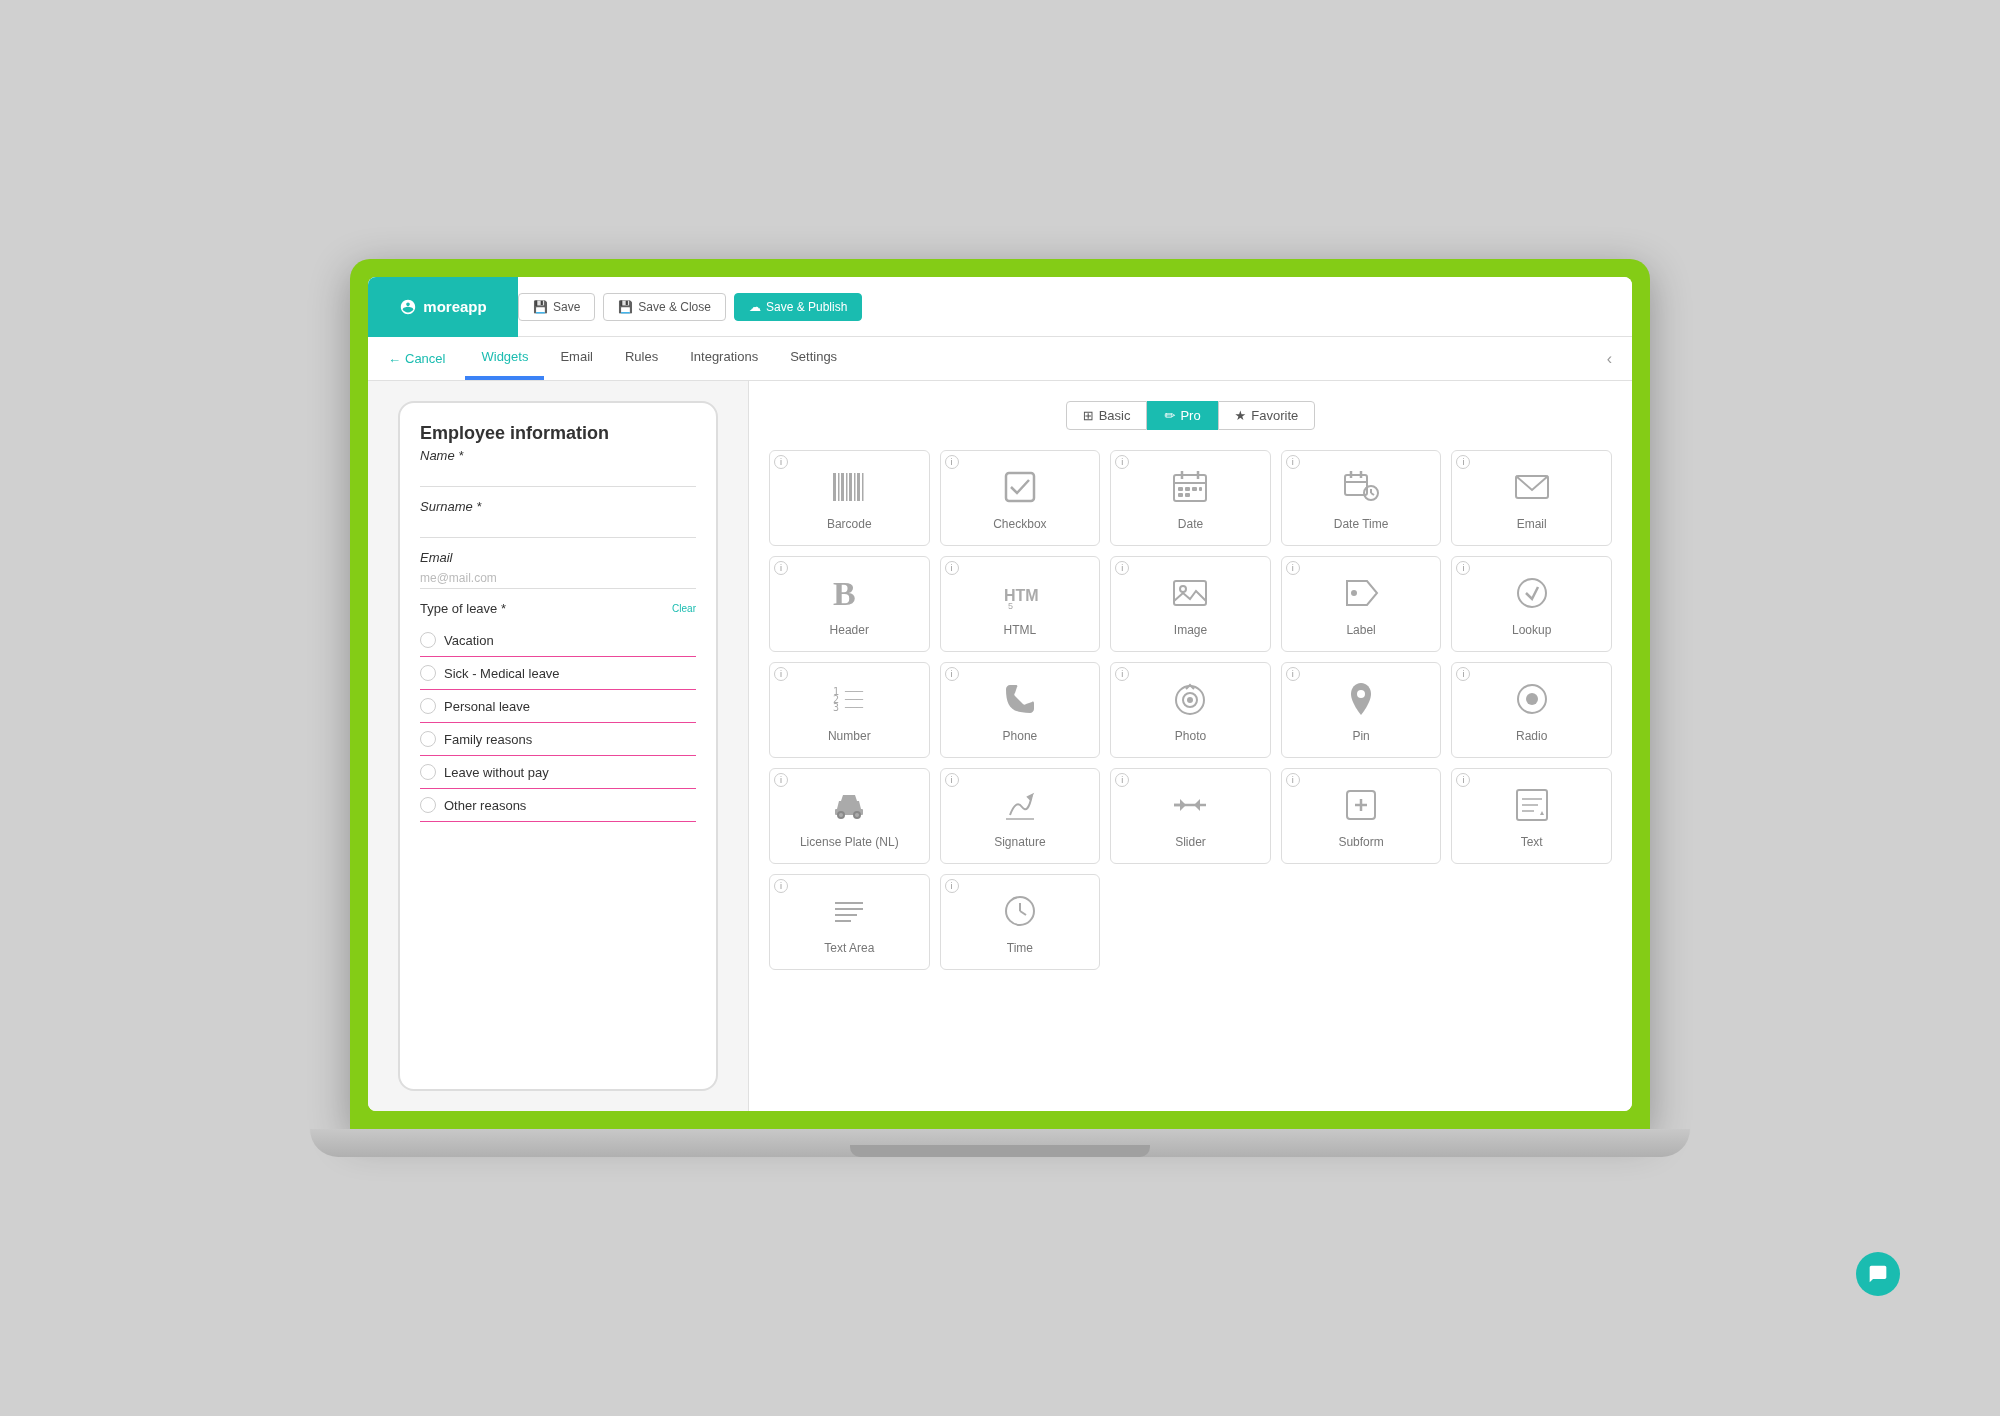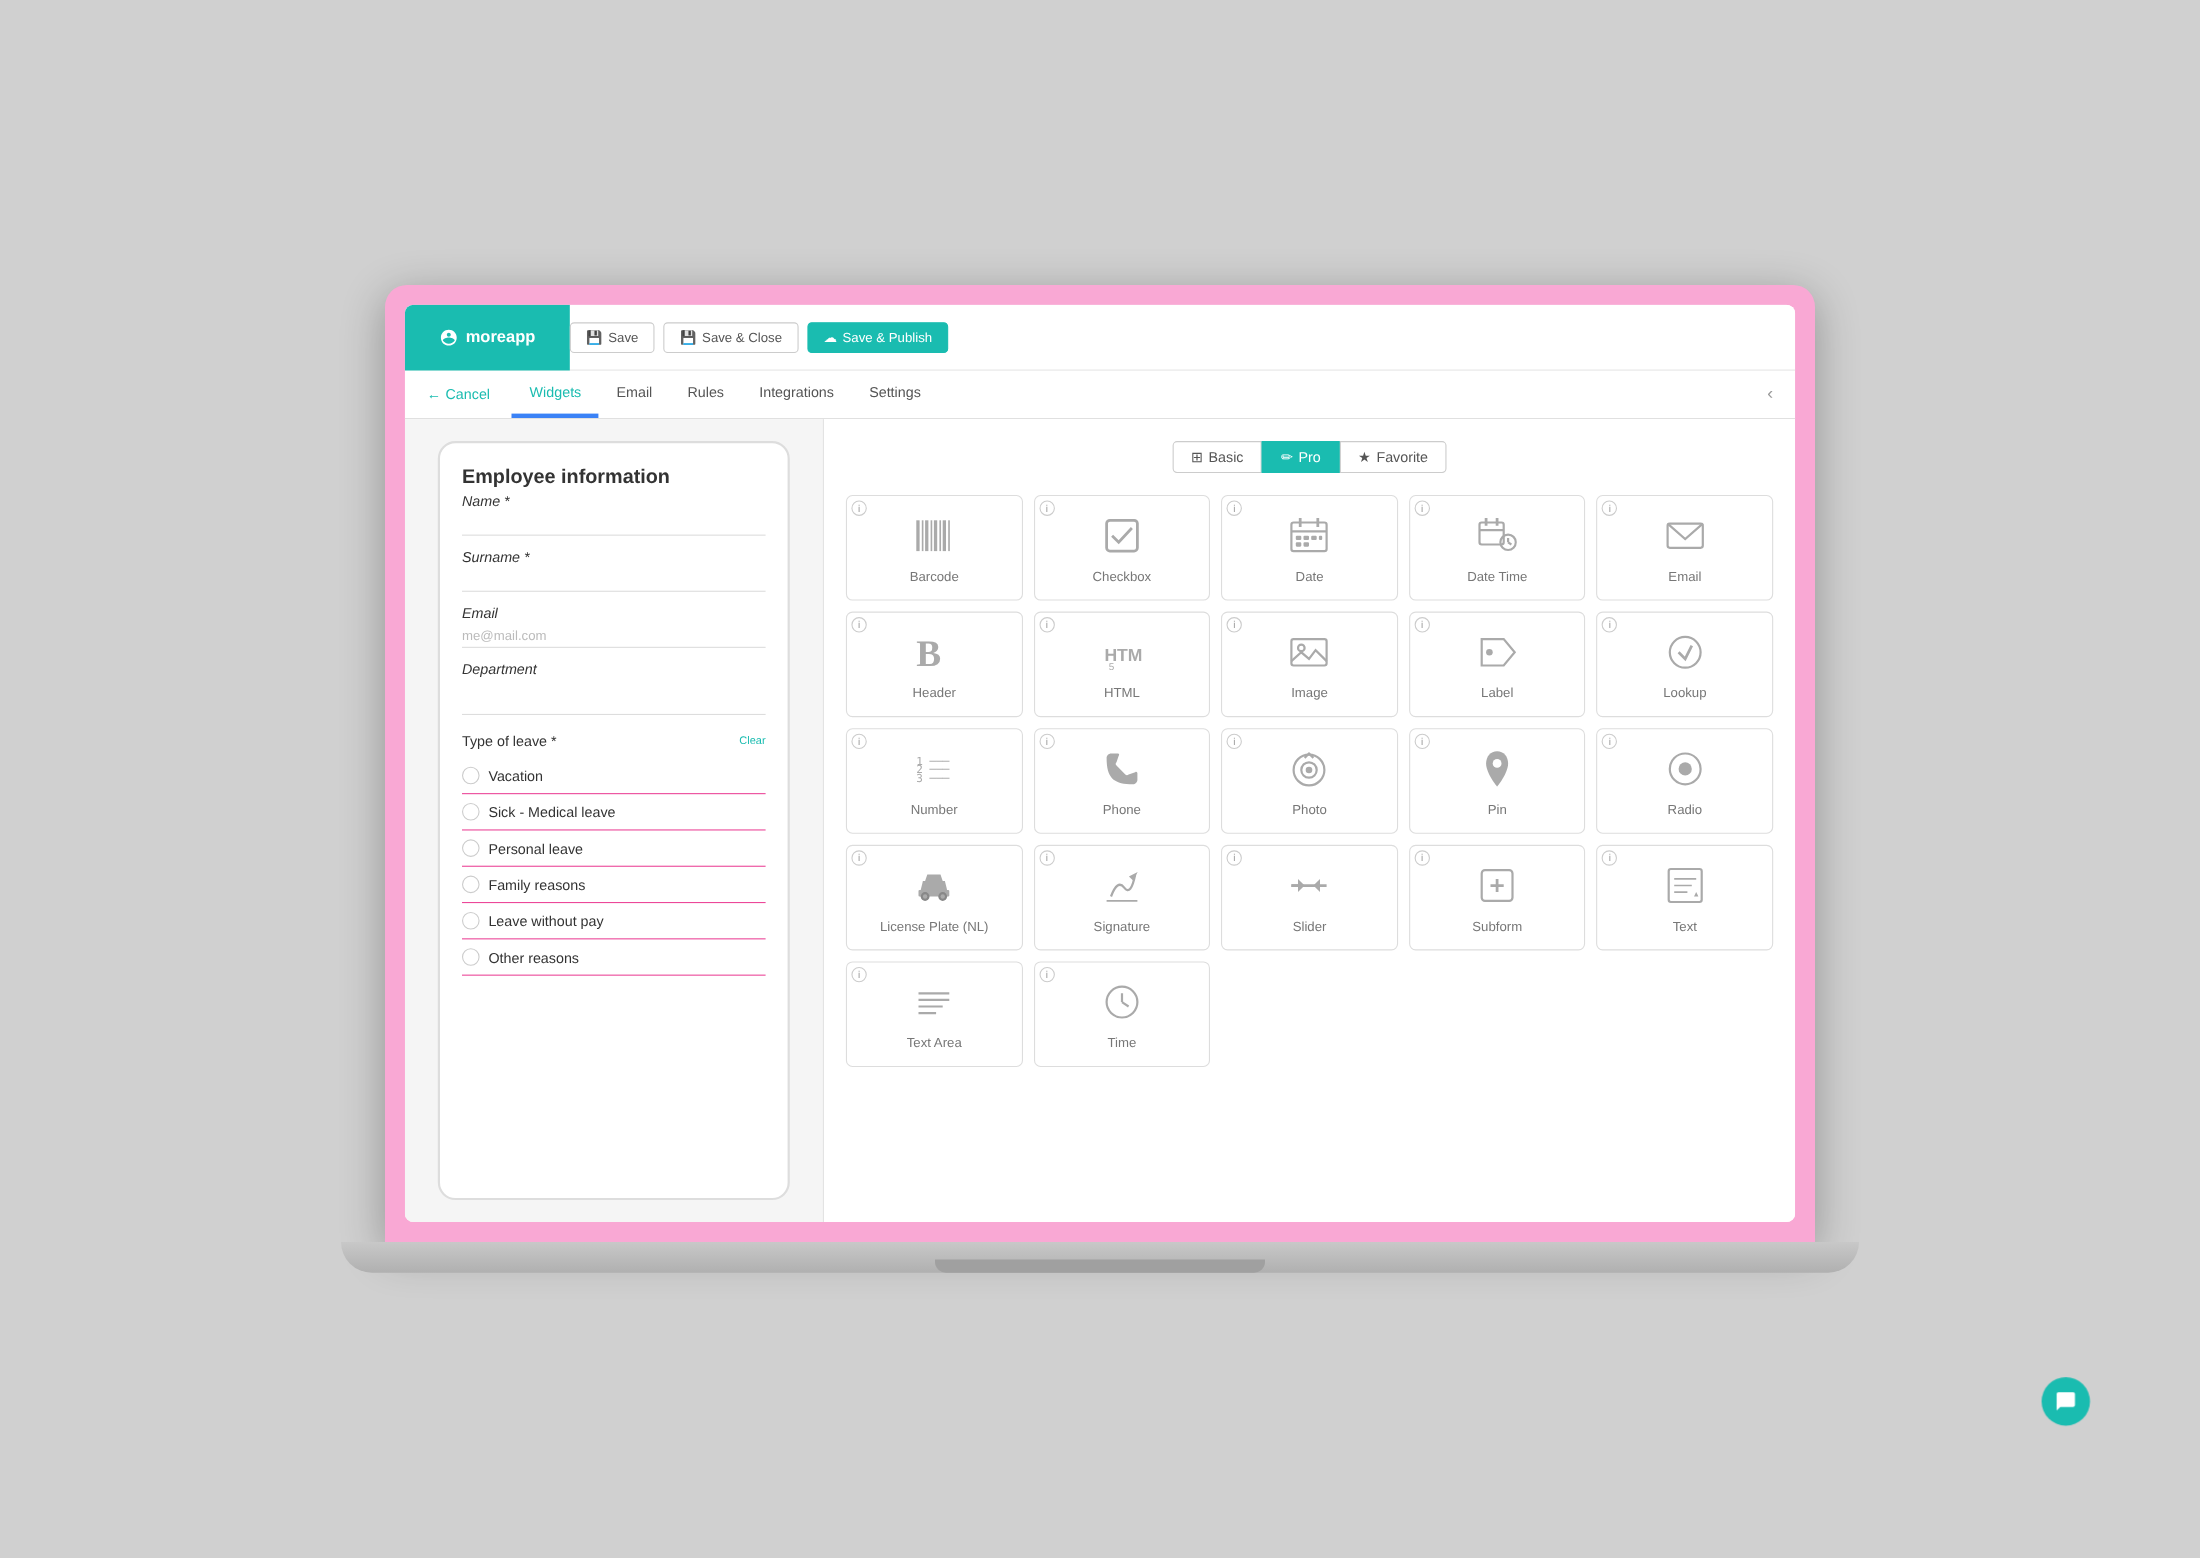--- a/index.html
+++ b/index.html
@@ -17,21 +17,21 @@
       width: 1400px;
       height: 980px;
       display: flex;
       align-items: center;
       justify-content: center;
     }
 
     .laptop-body {
       width: 1300px;
       height: 870px;
-      background: #f9a8d4;
+      background: #84cc16;
       border-radius: 20px 20px 0 0;
       padding: 18px;
       box-shadow: 0 10px 40px rgba(0,0,0,0.3);
       position: relative;
     }
 
     .laptop-screen {
       width: 100%;
       height: 100%;
       background: #f5f5f5;
@@ -465,24 +465,20 @@
                 <div class="form-field">
                   <label>Surname *</label>
                   <div style="border-bottom:1px solid #ddd;height:20px;"></div>
                 </div>
 
                 <div class="form-field">
                   <label>Email</label>
                   <div style="border-bottom:1px solid #ddd;height:20px;font-size:12px;color:#bbb;padding:2px 0;">me@mail.com</div>
                 </div>
 
-                <div class="form-field department-field">
-                  <label>Department</label>
-                  <div style="border-bottom:1px solid #ddd;height:30px;"></div>
-                </div>
 
                 <div>
                   <div class="leave-type-header">
                     <span class="leave-type-label">Type of leave *</span>
                     <span class="clear-btn">Clear</span>
                   </div>
                   <div class="radio-option">
                     <div class="radio-circle"></div>
                     <span class="radio-label">Vacation</span>
                   </div>

